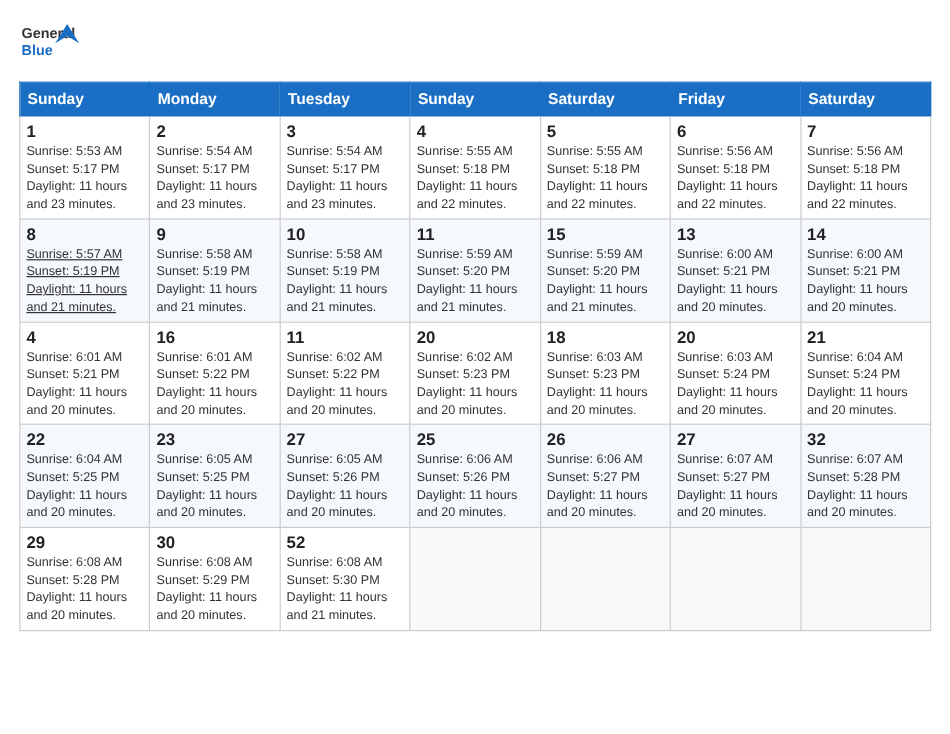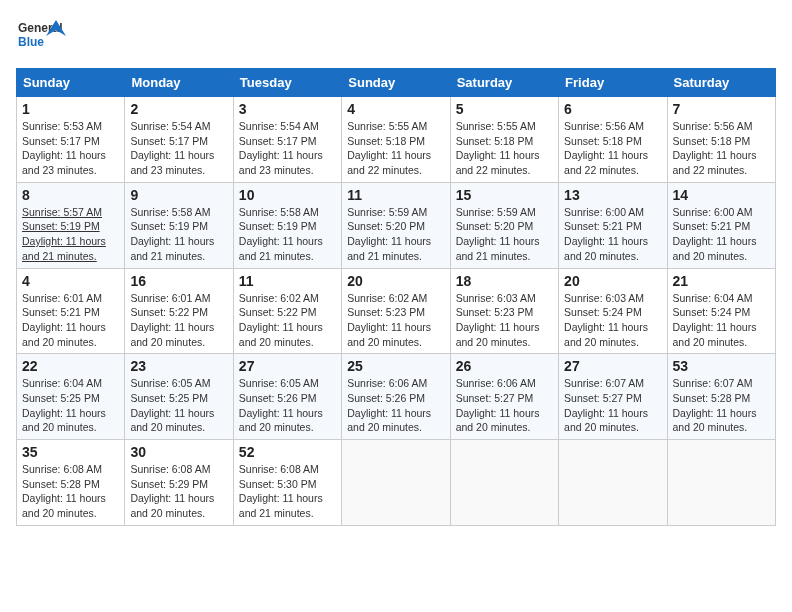--- a/index.html
+++ b/index.html
@@ -296,30 +296,30 @@
 and 20 minutes.</div>
         </td>
         <td>
           <span class="day-number">27</span>
           <div class="day-info" style="white-space: pre-line;">Sunrise: 6:07 AM
 Sunset: 5:27 PM
 Daylight: 11 hours
 and 20 minutes.</div>
         </td>
         <td>
-          <span class="day-number">53</span>
+          <span class="day-number">32</span>
           <div class="day-info" style="white-space: pre-line;">Sunrise: 6:07 AM
 Sunset: 5:28 PM
 Daylight: 11 hours
 and 20 minutes.</div>
         </td>
       </tr>
       <tr>
         <td>
-          <span class="day-number">35</span>
+          <span class="day-number">29</span>
           <div class="day-info" style="white-space: pre-line;">Sunrise: 6:08 AM
 Sunset: 5:28 PM
 Daylight: 11 hours
 and 20 minutes.</div>
         </td>
         <td>
           <span class="day-number">30</span>
           <div class="day-info" style="white-space: pre-line;">Sunrise: 6:08 AM
 Sunset: 5:29 PM
 Daylight: 11 hours

